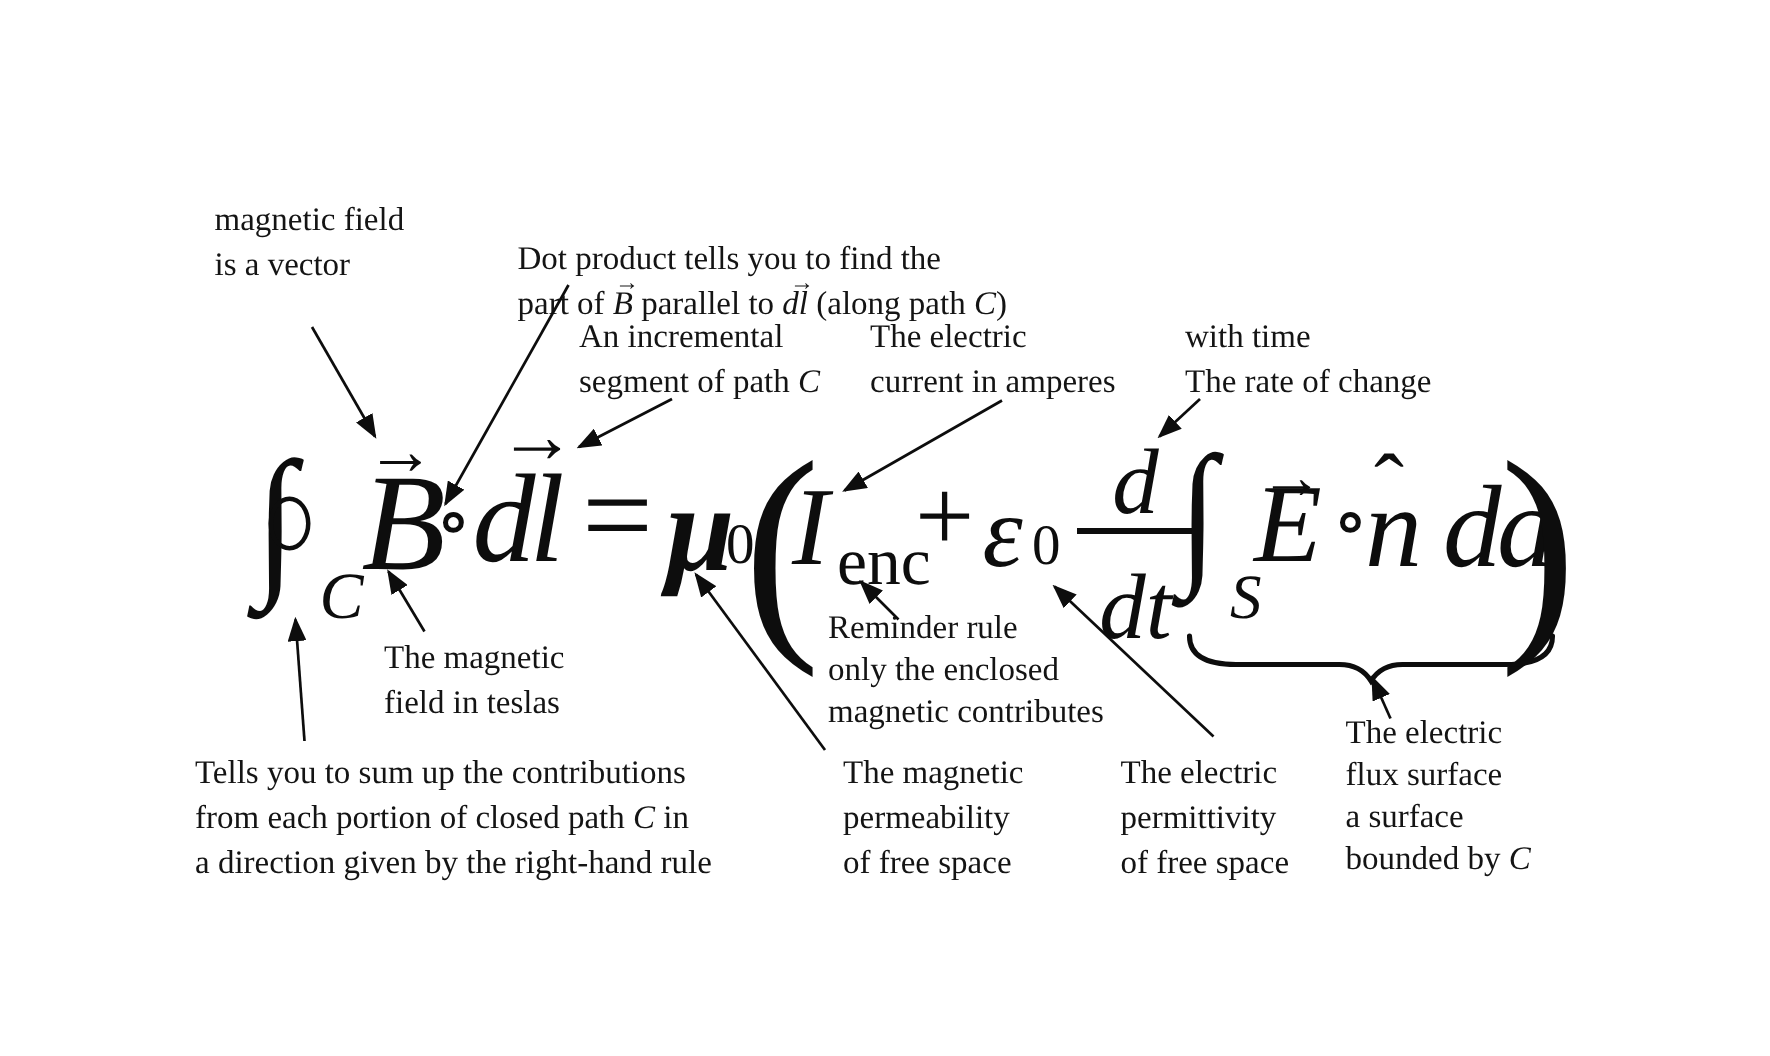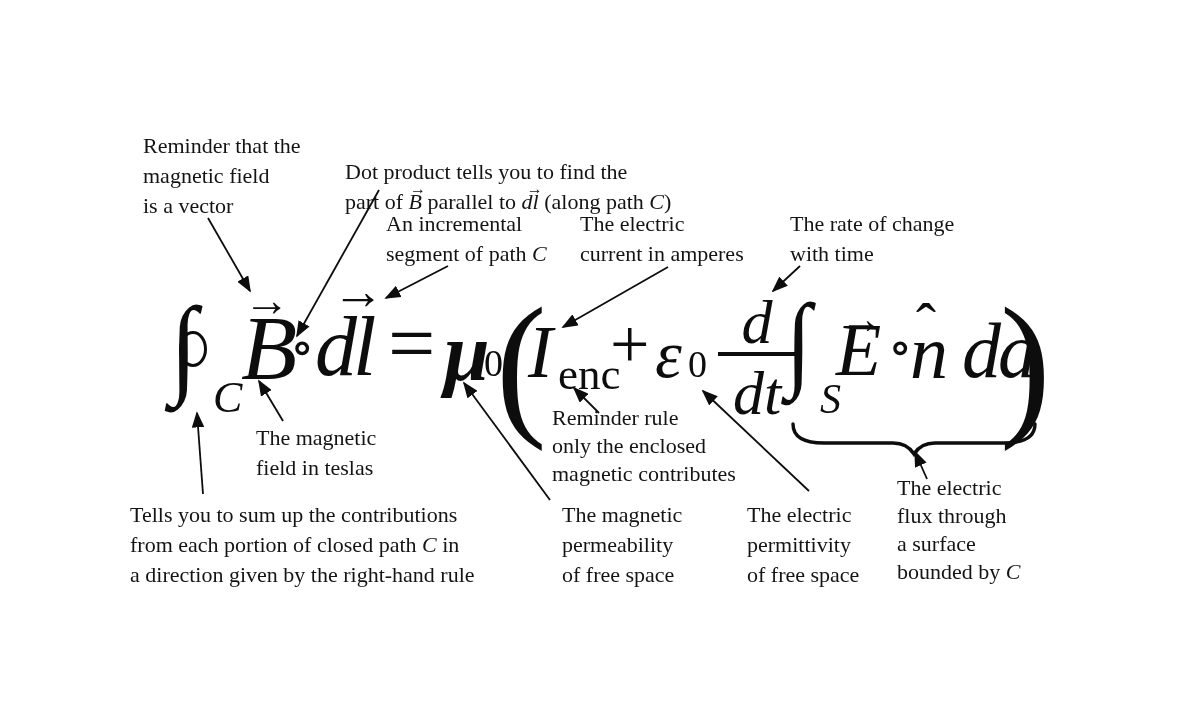--- a/index.html
+++ b/index.html
@@ -18,21 +18,21 @@
   .tk { position:absolute; line-height:1; white-space:nowrap; color:#0d0d0d; }
   .it { font-style:italic; }
   .stretch { transform-origin:top left; }
   .circleO {
     position:absolute; width:28px; height:36px; border:3px solid #0d0d0d;
     border-radius:50%; background:transparent; box-sizing:border-box;
   }
   .frac { position:absolute; left:718px; top:292px; width:78px; text-align:center; color:#0d0d0d; }
   .frac .num { font-size:62px; line-height:60px; font-style:italic; }
   .frac .bar { height:0; border-top:4px solid #0d0d0d; }
-  .frac .den { font-size:62px; line-height:1; font-style:italic; padding-top:6px; }
+  .frac .den { font-size:62px; line-height:1; font-style:italic; padding-top:18px; }
   .overlay { position:absolute; left:0; top:0; pointer-events:none; }
 </style>
 </head>
 <body>
 
 <div>
   <span class="tk stretch" style="left:170px; top:292px; font-size:100px; transform:scaleY(1.10);">∫</span>
   <span class="circleO" style="left:179px; top:331px;"></span>
   <span class="tk it" style="left:213px; top:376px; font-size:44px;">C</span>
 
@@ -79,43 +79,42 @@
   <span class="tk it" style="left:942px; top:312px; font-size:78px; letter-spacing:-3px;margin-left:20px;">da</span>
 
   <span class="tk stretch" style="left:1000px; top:284px; font-size:152px; transform:scaleY(1.05);">)</span>
 
   <svg class="overlay" style="left:790px; top:421px;" width="248" height="36" viewBox="0 0 248 36">
     <path d="M 3,3 C 3,16 14,22 34,22 L 103,22 C 112,22 119,25 124,33 C 129,25 136,22 145,22 L 214,22 C 234,22 245,16 245,3" fill="none" stroke="#0d0d0d" stroke-width="3.4" stroke-linecap="round"></path>
   </svg>
 </div>
 
 <div class="note" style="left:143px; top:131px;">
-  <div>Reminder that the</div>
   <div>magnetic field</div>
   <div>is a vector</div>
 </div>
 
 <div class="note" style="left:345px; top:129px;margin-top:28px;">
   <div>Dot product tells you to find the</div>
   <div>part of <span class="ivec"><span class="iarr">→</span><span>B</span></span> parallel to <span class="ivec"><span class="iarr">→</span><span>dl</span></span> (along path <span class="itx">C</span>)</div>
 </div>
 
 <div class="note" style="left:386px; top:209px;">
   <div>An incremental</div>
   <div>segment of path <span class="itx">C</span></div>
 </div>
 
 <div class="note" style="left:580px; top:209px;">
   <div>The electric</div>
   <div>current in amperes</div>
 </div>
 
 <div class="note" style="left:790px; top:209px;">
+  <div>with time</div>
   <div>The rate of change</div>
-  <div>with time</div>
 </div>
 
 <div class="note" style="left:256px; top:423px;">
   <div>The magnetic</div>
   <div>field in teslas</div>
 </div>
 
 <div class="note lh28" style="left:552px; top:404px;">
   <div>Reminder rule</div>
   <div>only the enclosed</div>
@@ -135,21 +134,21 @@
 </div>
 
 <div class="note" style="left:747px; top:500px;">
   <div>The electric</div>
   <div>permittivity</div>
   <div>of free space</div>
 </div>
 
 <div class="note lh28" style="left:897px; top:474px;">
   <div>The electric</div>
-  <div>flux through</div>
+  <div>flux surface</div>
   <div>a surface</div>
   <div>bounded by <span class="itx">C</span></div>
 </div>
 
 <svg class="overlay" width="1180" height="704" viewBox="0 0 1180 704">
   <defs>
     <marker id="arr" markerWidth="9" markerHeight="7" refX="8" refY="3.5" orient="auto">
       <path d="M0,0 L9,3.5 L0,7 z" fill="#0d0d0d"></path>
     </marker>
   </defs>

